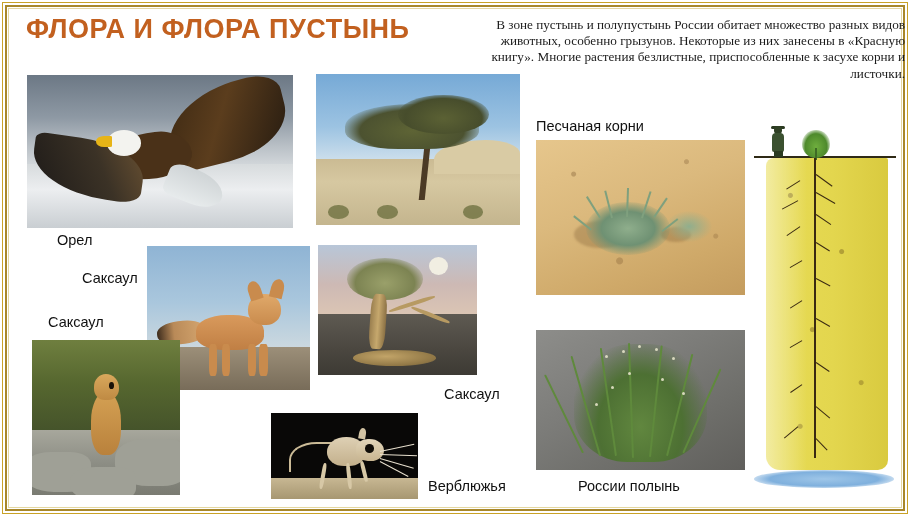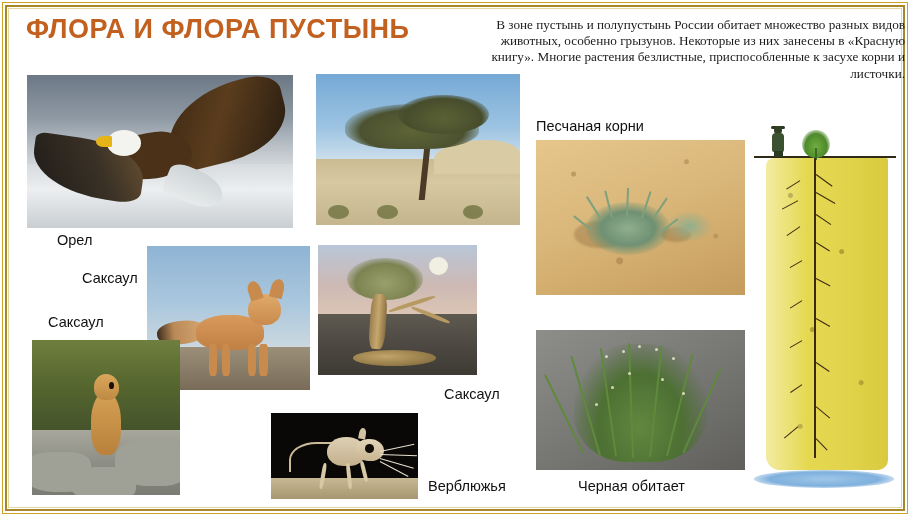--- a/index.html
+++ b/index.html
@@ -353,21 +353,21 @@
     <div class="ww-flower" style="left:41%;top:14%;"></div>
     <div class="ww-flower" style="left:49%;top:11%;"></div>
     <div class="ww-flower" style="left:57%;top:13%;"></div>
     <div class="ww-flower" style="left:65%;top:19%;"></div>
     <div class="ww-flower" style="left:44%;top:30%;"></div>
     <div class="ww-flower" style="left:60%;top:34%;"></div>
     <div class="ww-flower" style="left:36%;top:40%;"></div>
     <div class="ww-flower" style="left:70%;top:44%;"></div>
     <div class="ww-flower" style="left:28%;top:52%;"></div>
   </div>
-  <div class="caption" style="left:578px;top:478px;">Черная обитает</div>
+  <div class="caption" style="left:578px;top:478px;">России полынь</div>
 
   <div id="diagram">
     <div class="soil-col"></div>
     <div class="soil-surface"></div>
 
     <div class="man">
       <div class="man-hat"></div>
       <div class="man-head"></div>
       <div class="man-coat"></div>
       <div class="man-legs"></div>

